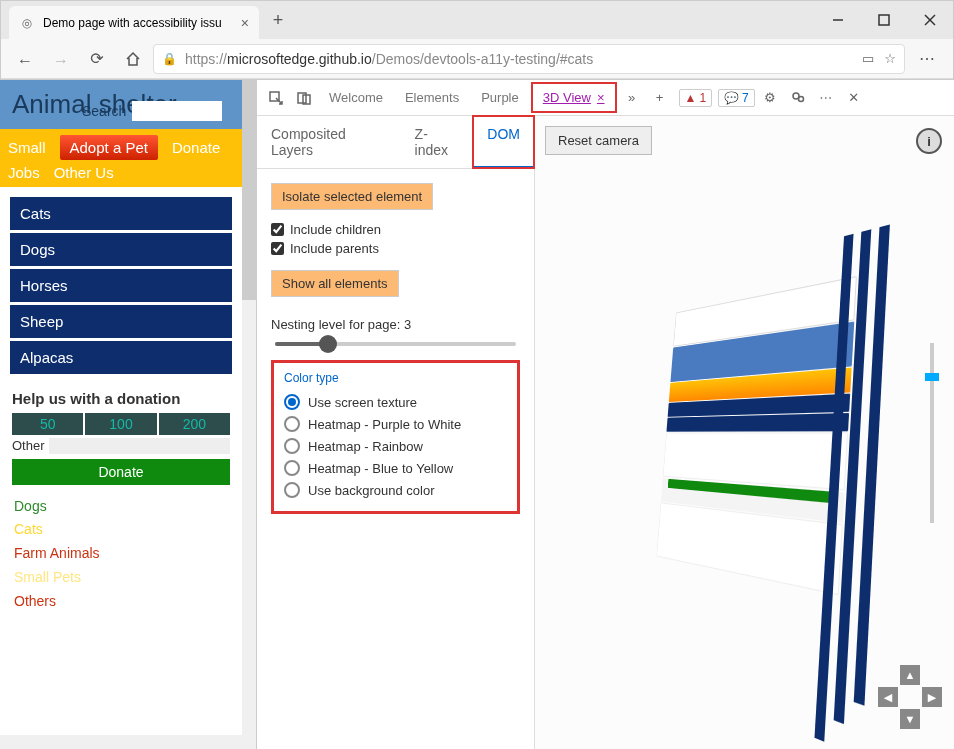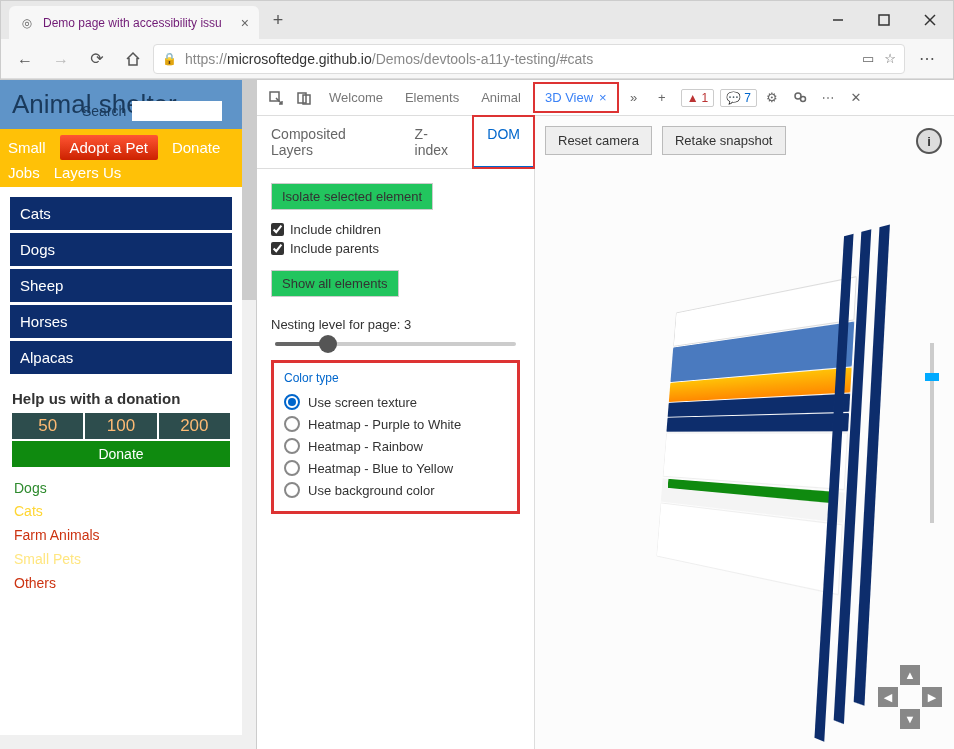--- a/index.html
+++ b/index.html
@@ -3,21 +3,21 @@
 <meta charset="utf-8">
 <style>
 * { box-sizing: border-box; margin: 0; padding: 0; font-family: "Segoe UI", Arial, sans-serif; }
 body { width: 954px; height: 749px; background: #e8e8e8; overflow: hidden; font-size: 13px; color: #333; }
 
 
 .browser-chrome { background: #e8e8e8; border: 1px solid #ccc; }
 .titlebar { display: flex; align-items: center; height: 38px; }
 .tab { display: flex; align-items: center; background: #f7f7f7; height: 33px; margin-top: 5px; margin-left: 8px; padding: 0 10px; border-radius: 6px 6px 0 0; gap: 8px; min-width: 250px; }
 .tab .favicon { width: 16px; height: 16px; display: flex; align-items: center; justify-content: center; font-size: 12px; color: #666; }
-.tab .title { font-size: 12px; color: #701a75; flex: 1; white-space: nowrap; overflow: hidden; text-overflow: ellipsis; }
+.tab .title { font-size: 12px; color: #000000; flex: 1; white-space: nowrap; overflow: hidden; text-overflow: ellipsis; }
 .tab .x { font-size: 14px; color: #666; cursor: pointer; }
 .newtab { width: 30px; height: 30px; display: flex; align-items: center; justify-content: center; font-size: 18px; color: #555; margin-left: 4px; cursor: pointer; }
 .wincontrols { margin-left: auto; display: flex; }
 .wincontrols div { width: 46px; height: 33px; display: flex; align-items: center; justify-content: center; font-size: 12px; color: #333; cursor: pointer; }
 .addrbar { display: flex; align-items: center; height: 40px; background: #f7f7f7; padding: 0 8px; gap: 4px; border-bottom: 1px solid #ddd; }
 .navbtn { width: 32px; height: 32px; display: flex; align-items: center; justify-content: center; font-size: 16px; color: #555; cursor: pointer; border-radius: 4px; }
 .navbtn.disabled { color: #bbb; }
 .urlbox { flex: 1; display: flex; align-items: center; background: #fff; border: 1px solid #ddd; border-radius: 4px; height: 30px; padding: 0 8px; gap: 8px; }
 .urlbox .lock { font-size: 12px; color: #666; }
 .urlbox .url { font-size: 14px; color: #888; }
@@ -39,48 +39,48 @@
 .hero-search { display: flex; align-items: center; gap: 6px; margin-top: -18px; margin-left: 70px; }
 .hero-search label { color: #1a3a5c; font-size: 14px; }
 .hero-search input { width: 90px; height: 20px; border: none; background: #fff; }
 .navbar { background: #ffc107; display: flex; flex-wrap: wrap; padding: 6px 8px; gap: 4px 14px; align-items: center; }
 .navbar a { color: #fff; font-size: 15px; text-decoration: none; }
 .navbar .adopt { background: linear-gradient(#ff5533, #cc2200); padding: 4px 10px; border-radius: 2px; }
 .sidelist { padding: 10px; display: flex; flex-direction: column; gap: 3px; }
 .sidelist div { background: #0d2d6c; color: #fff; padding: 8px 10px; font-size: 15px; }
 .section-h { padding: 6px 12px; font-weight: 700; font-size: 15px; }
 .donate-btns { display: flex; gap: 2px; padding: 0 12px; }
-.donate-btns div { flex: 1; background: #2d4d4d; color: #fdba74; text-align: center; padding: 3px 0; font-size: 17px; }
+.donate-btns div { flex: 1; background: #2d4d4d; color: #14b8a6; text-align: center; padding: 3px 0; font-size: 14px; }
 .other-row { display: flex; align-items: center; padding: 3px 12px; font-size: 13px; gap: 4px; }
 .other-row .bar { flex: 1; height: 16px; background: #eee; }
 .donate-main { margin: 2px 12px 6px; background: #0f8a0f; color: #fff; text-align: center; padding: 5px 0; font-size: 14px; }
 .status-list { padding: 4px 14px; font-size: 14px; line-height: 1.7; }
 .status-list .dogs { color: #2d8a2d; }
 .status-list .cats { color: #ffd633; }
 .status-list .farm { color: #cc3311; }
 .status-list .small { color: #ffe680; }
 .status-list .others { color: #cc3311; }
 
 
 .devtools { flex: 1; background: #fff; display: flex; flex-direction: column; border-left: 1px solid #ccc; }
 .dt-top { display: flex; align-items: center; height: 36px; border-bottom: 1px solid #ddd; padding: 0 6px; gap: 2px; }
 .dt-icon { width: 26px; height: 26px; display: flex; align-items: center; justify-content: center; color: #666; cursor: pointer; }
 .dt-tab { padding: 6px 10px; color: #777; font-size: 13px; cursor: pointer; }
-.dt-tab.v3d { border: 2px solid #d33; display: flex; align-items: center; gap: 6px; color: #3b82f6; }
+.dt-tab.v3d { border: 2px solid #d33; display: flex; align-items: center; gap: 6px; color: #a21caf; text-decoration: underline; }
 .dt-badges { display: flex; gap: 6px; align-items: center; margin-left: 4px; }
 .badge { display: flex; align-items: center; gap: 3px; border: 1px solid #ccc; padding: 1px 5px; font-size: 12px; border-radius: 2px; }
 .badge.err { color: #b33; }
 .badge.info { color: #06c; }
 .dt-body { flex: 1; display: flex; }
 .dt-left { width: 278px; border-right: 1px solid #ddd; }
 .dt-subtabs { display: flex; border-bottom: 1px solid #ddd; }
 .dt-subtabs div { padding: 10px 14px; font-size: 14px; color: #666; cursor: pointer; }
 .dt-subtabs .dom { color: #06c; border-bottom: 2px solid #06c; outline: 2px solid #d33; outline-offset: -1px; }
 .dt-controls { padding: 14px; font-size: 13px; color: #333; }
-.dt-btn { display: inline-block; background: #22c55e; border: 1px solid #ccc; padding: 5px 10px; font-size: 13px; cursor: pointer; margin-bottom: 10px; }
+.dt-btn { display: inline-block; background: #fdba74; border: 1px solid #ccc; padding: 5px 10px; font-size: 13px; cursor: pointer; margin-bottom: 10px; }
 .dt-check { display: flex; align-items: center; gap: 6px; padding: 2px 0; }
 .dt-check input { accent-color: #333; }
 .slider-row { margin-top: 10px; }
 .slider-track { position: relative; height: 4px; background: #ccc; margin: 10px 4px; border-radius: 2px; }
 .slider-fill { position: absolute; left: 0; top: 0; height: 4px; width: 22%; background: #666; border-radius: 2px; }
 .slider-thumb { position: absolute; left: 22%; top: -7px; width: 18px; height: 18px; background: #555; border-radius: 50%; margin-left: -9px; }
 .color-group { border: 3px solid #d33; padding: 8px 10px 10px; margin-top: 14px; }
 .color-group h4 { color: #06c; font-weight: 400; font-size: 12px; margin-bottom: 6px; }
 .radio-row { display: flex; align-items: center; gap: 8px; padding: 3px 0; font-size: 13px; }
 .radio { width: 16px; height: 16px; border: 2px solid #888; border-radius: 50%; display: flex; align-items: center; justify-content: center; }
@@ -178,34 +178,38 @@
         <div class="hero-search">
           <label>Search</label>
           <input type="text" style="">
         </div>
       </div>
       <div class="navbar">
         <a>Small</a>
         <a class="adopt">Adopt a Pet</a>
         <a>Donate</a>
         <a>Jobs</a>
-        <a>Layers Us</a>
+        <a>Other Us</a>
       </div>
       <div class="sidelist">
         <div>Cats</div>
         <div>Dogs</div>
+        <div>Horses</div>
         <div>Sheep</div>
-        <div>Horses</div>
         <div>Alpacas</div>
       </div>
       <div class="section-h">Help us with a donation</div>
       <div class="donate-btns">
         <div>50</div>
         <div>100</div>
         <div>200</div>
+      </div>
+      <div class="other-row">
+        <span>Other</span>
+        <div class="bar"></div>
       </div>
       <div class="donate-main">Donate</div>
       <div class="status-list">
         <div class="dogs">Dogs</div>
         <div class="cats">Cats</div>
         <div class="farm">Farm Animals</div>
         <div class="small">Small Pets</div>
         <div class="others">Others</div>
       </div>
     </div>
@@ -224,21 +228,21 @@
           </svg>
         </div>
       <div class="dt-icon">
           <svg class="ico" viewBox="0 0 16 16">
             <rect x="2" y="3" width="8" height="10"></rect>
             <rect x="7" y="5" width="7" height="9"></rect>
           </svg>
         </div>
       <div class="dt-tab">Welcome</div>
       <div class="dt-tab">Elements</div>
-      <div class="dt-tab">Animal</div>
+      <div class="dt-tab">Purple</div>
       <div class="dt-tab v3d">
           <span>3D View</span>
           <span>×</span>
         </div>
       <div class="dt-icon">»</div>
       <div class="dt-icon">+</div>
       <div class="dt-badges">
         <div class="badge err">▲ <span>1</span></div>
         <div class="badge info">💬 <span>7</span></div>
       </div>
@@ -299,21 +303,20 @@
             <div class="radio-row">
                 <span class="radio"></span>
                 <span>Use background color</span>
               </div>
           </div>
         </div>
       </div>
       <div class="dt-3d">
         <div class="dt-3d-top">
           <div class="dt-3d-btn">Reset camera</div>
-          <div class="dt-3d-btn">Retake snapshot</div>
         </div>
         <div class="info-circ">i</div>
         <div class="viz">
           <div class="bars3d">
               <div></div>
               <div></div>
               <div></div>
             </div>
           <div class="viz-layer vl1"></div>
           <div class="viz-layer vl2"></div>

